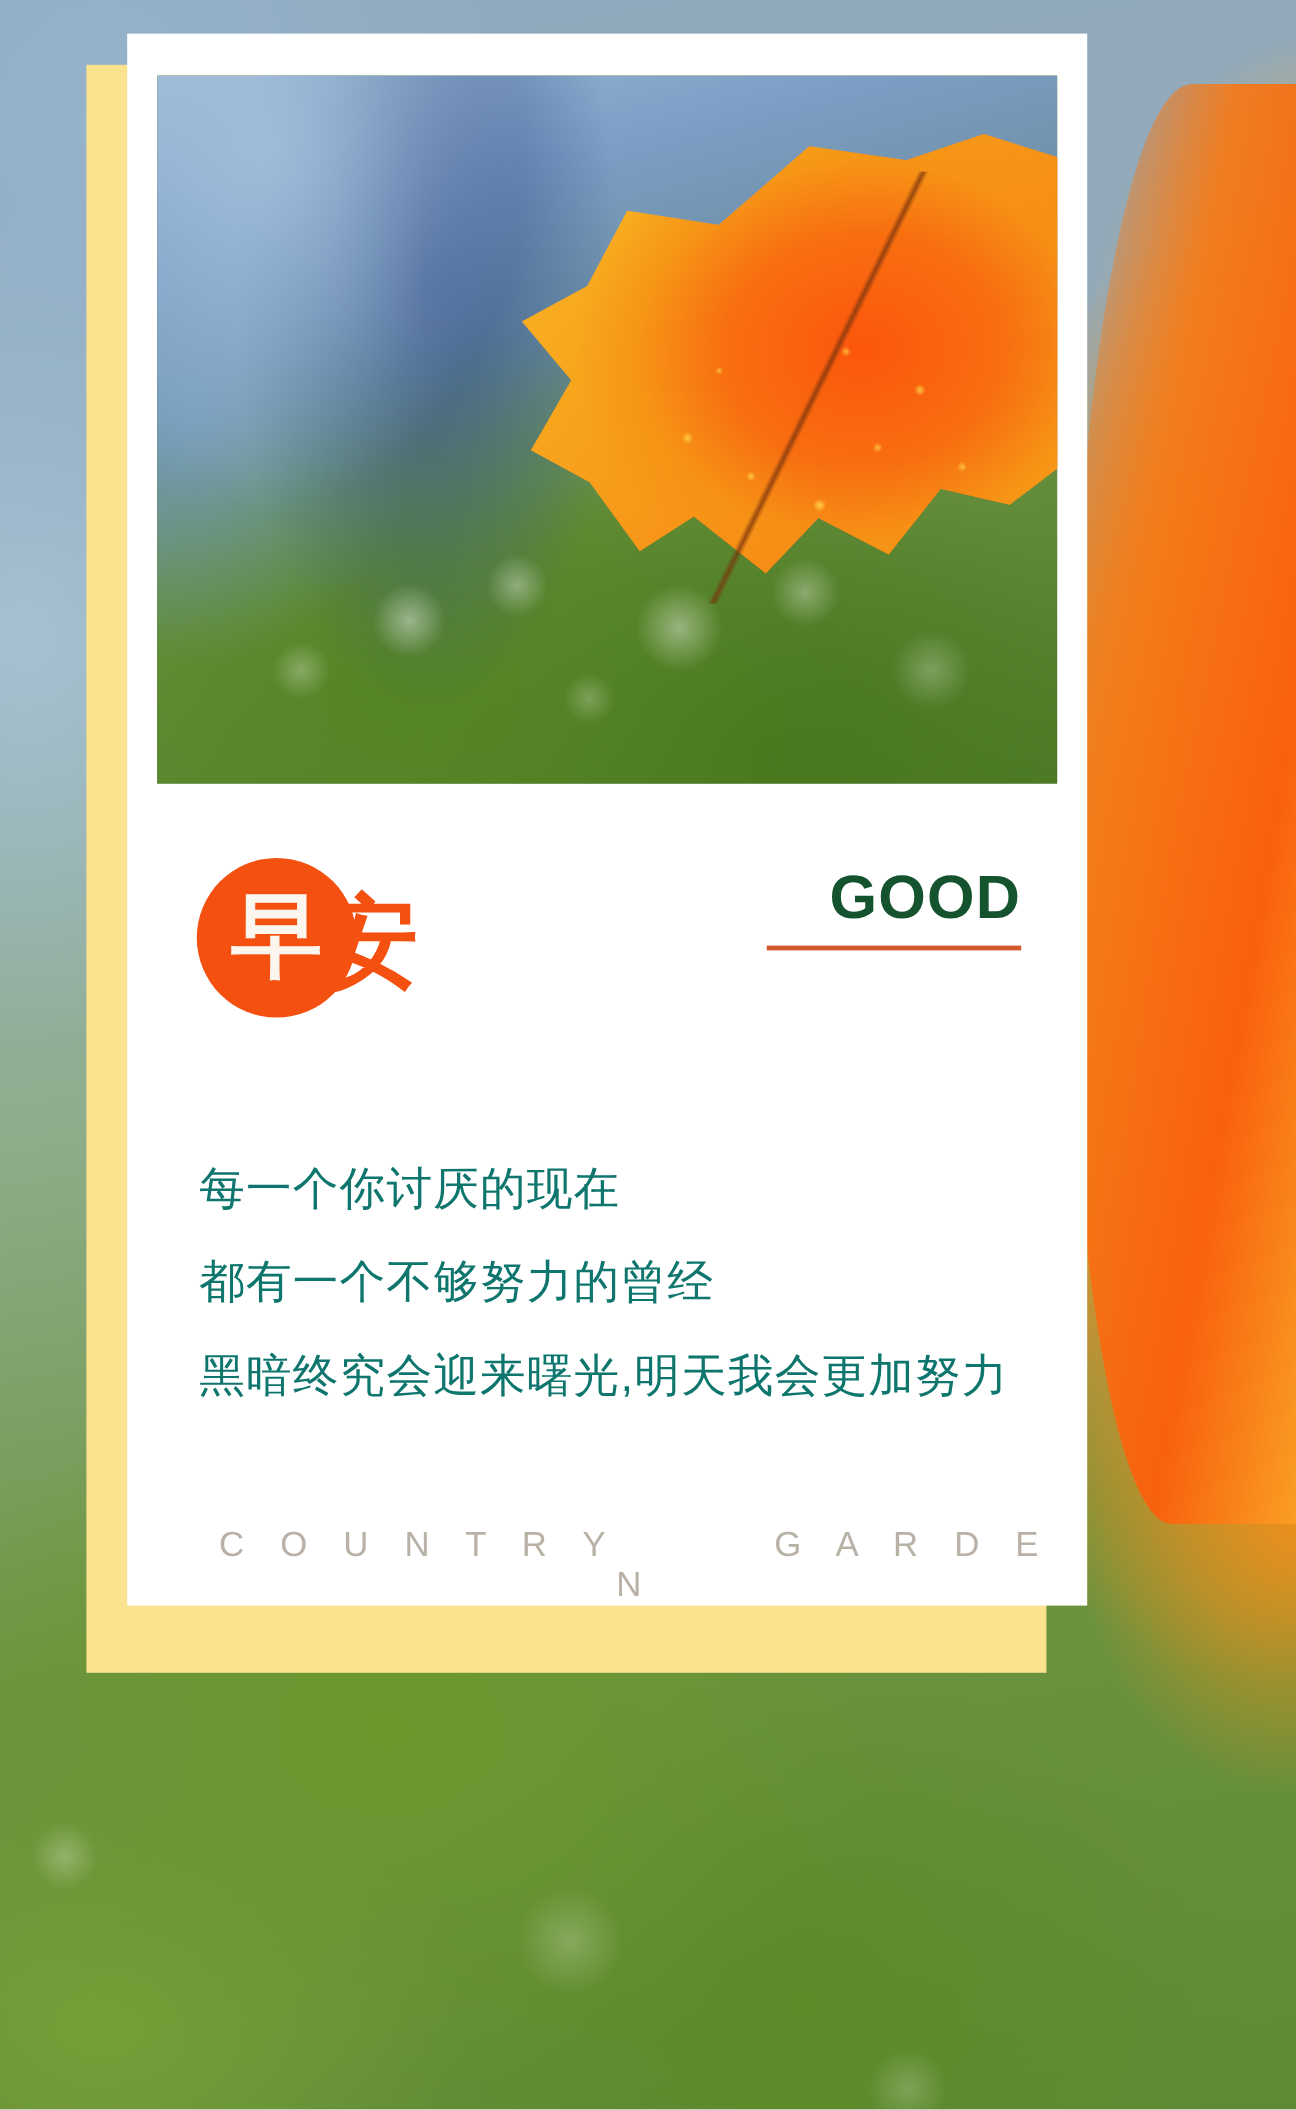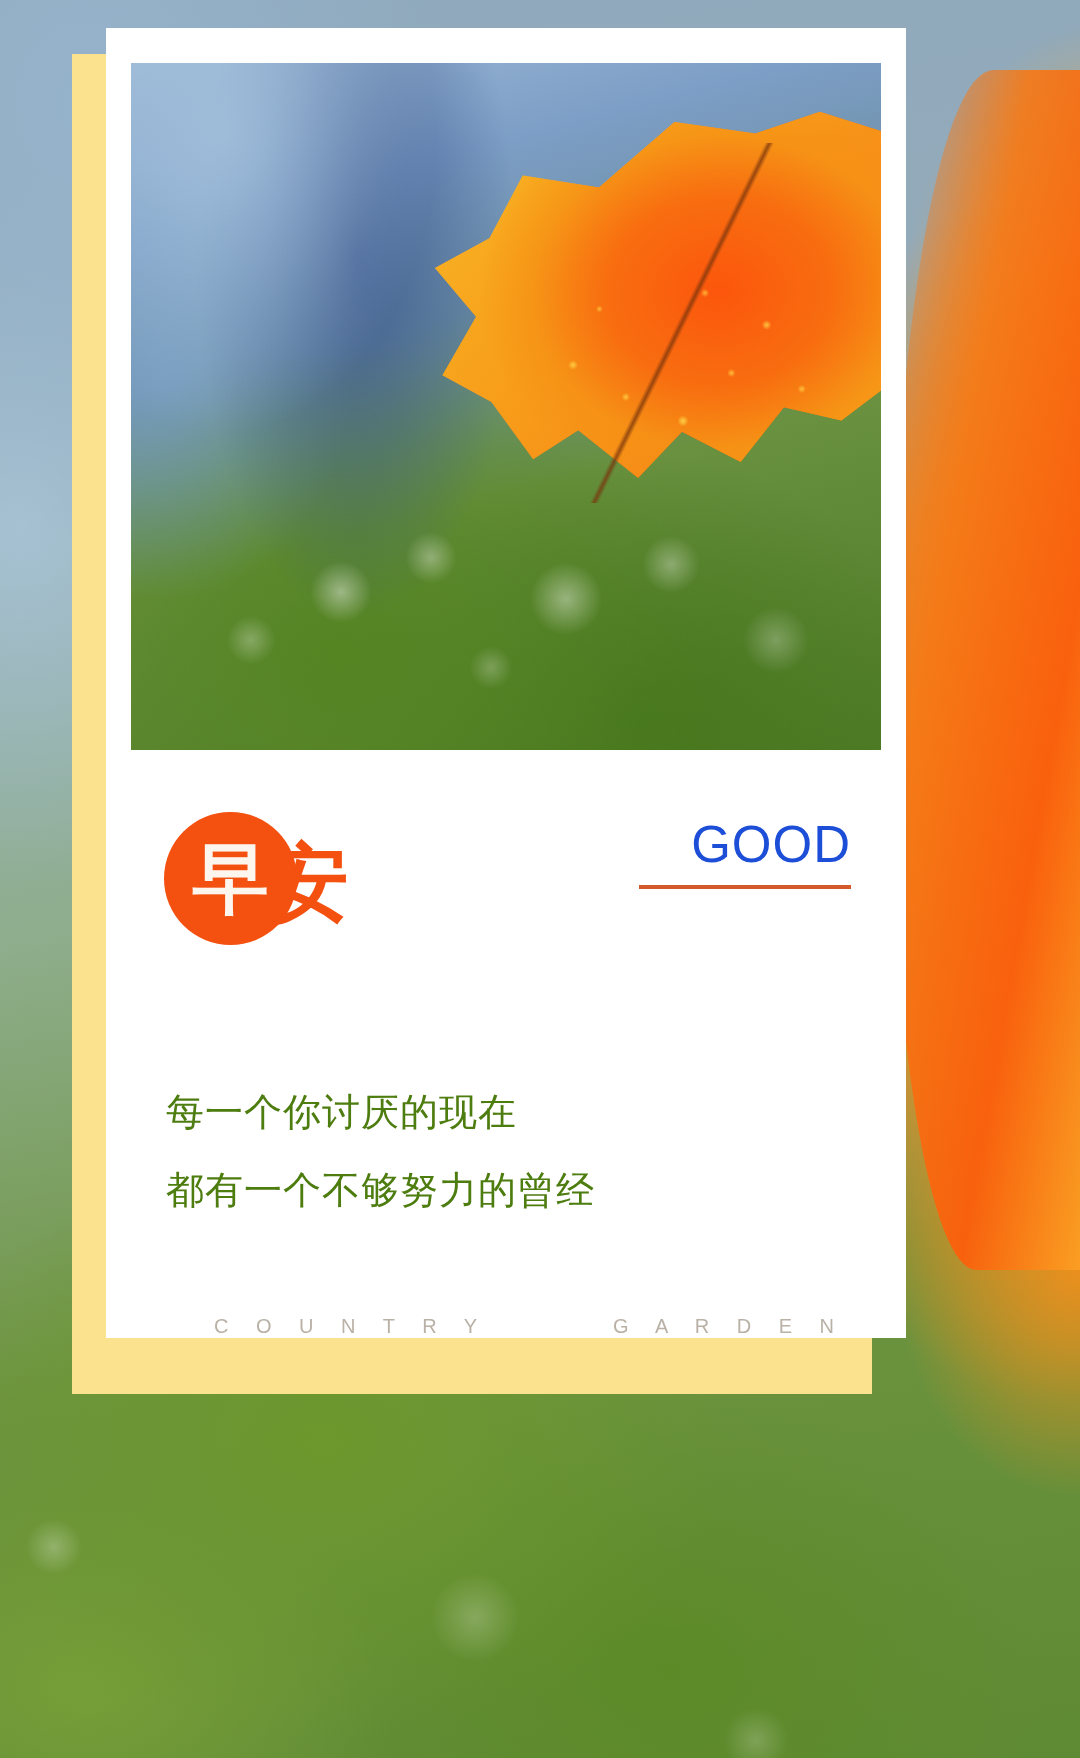--- a/index.html
+++ b/index.html
@@ -189,41 +189,41 @@
     position:relative;
     z-index:2;
   }
   .eng {
     position:absolute;
     right:30px;
     top:4px;
     text-align:right;
   }
   .eng-line {
-    color:#1d4ed8;
+    color:#14532d;
     font-size:51px;
     line-height:1.12;
     letter-spacing:1px;
-    font-weight:400;
+    font-weight:700;
   }
   .eng-rule {
     margin-top:12px;
     margin-left:auto;
     width:212px;
     height:4px;
     background:#d4592a;
   }
 
   
   .quote {
     margin:78px 25px 0 25px;
     padding-left:35px;
   }
   .quote-line {
-    color:#4d7c0f;
+    color:#0f766e;
     font-size:38px;
     line-height:1;
     margin-bottom:40px;
     letter-spacing:1px;
     margin-top:36px;
   }
   .quote-line:last-child { margin-bottom:0; }
 
   
   .footer {
@@ -238,21 +238,21 @@
   }
   .slogan .dot {
     color:#d4592a;
     padding:0 14px;
     font-size:22px;
     vertical-align:middle;
   }
   .brand {
     margin-top:18px;
     color:#b9b1a6;
-    font-size:20px;
+    font-size:29px;
     letter-spacing:11px;
     margin-left:47px;
   }
   .brand .gap { display:inline-block; width:92px; }
 </style>
 </head>
 <body>
 
 <div class="poster">
 
@@ -282,20 +282,21 @@
 
       <div class="eng">
         <div class="eng-line">GOOD</div>
         <div class="eng-rule"></div>
       </div>
     </div>
 
     <div class="quote">
       <div class="quote-line">每一个你讨厌的现在</div>
       <div class="quote-line">都有一个不够努力的曾经</div>
+      <div class="quote-line">黑暗终究会迎来曙光,明天我会更加努力</div>
     </div>
 
     <div class="footer">
       <div class="brand">
         <span>C O U N T R Y</span>
         <span class="gap"></span>
         <span>G A R D E N</span>
       </div>
     </div>
 

